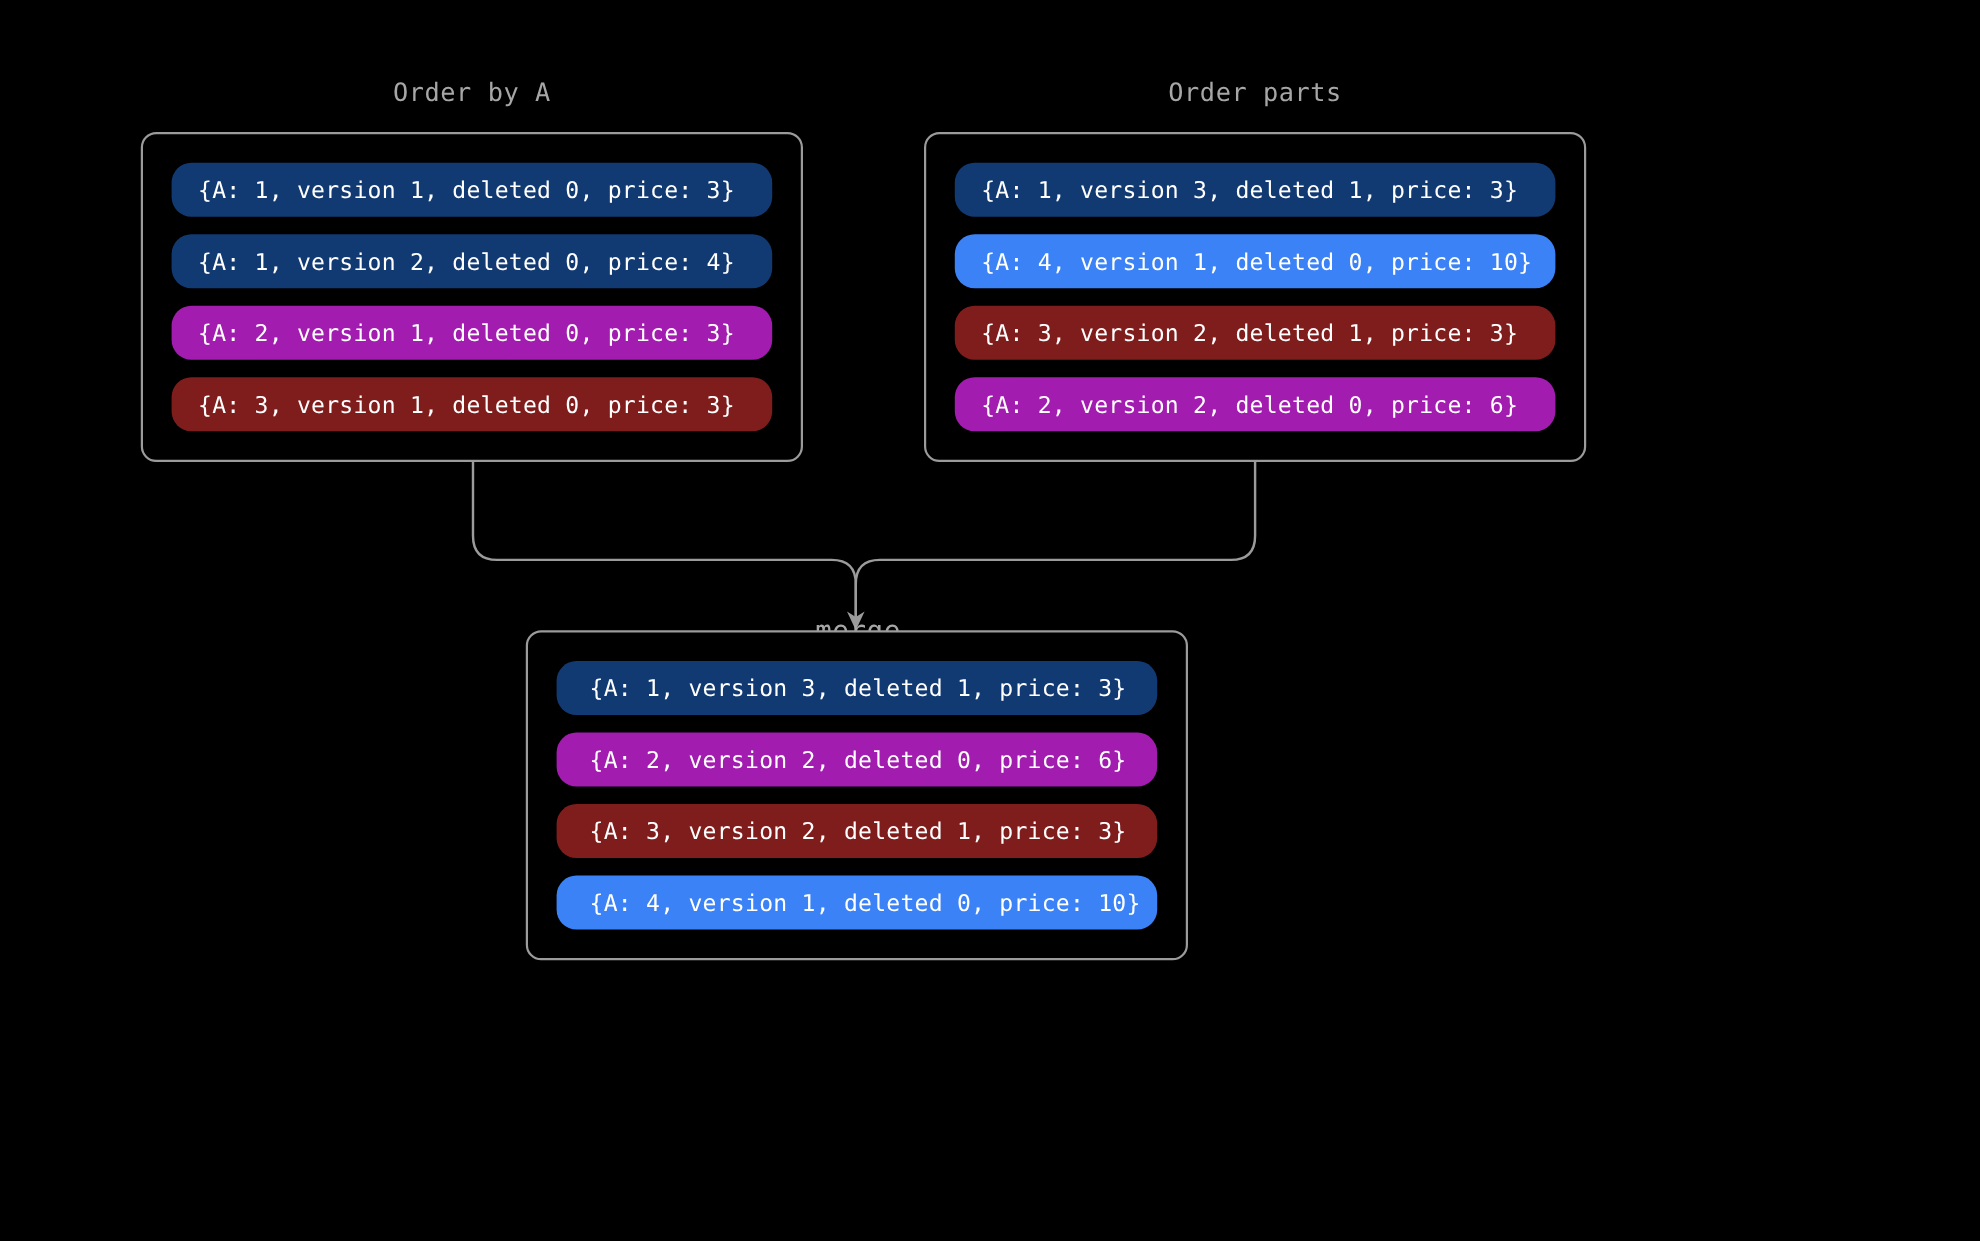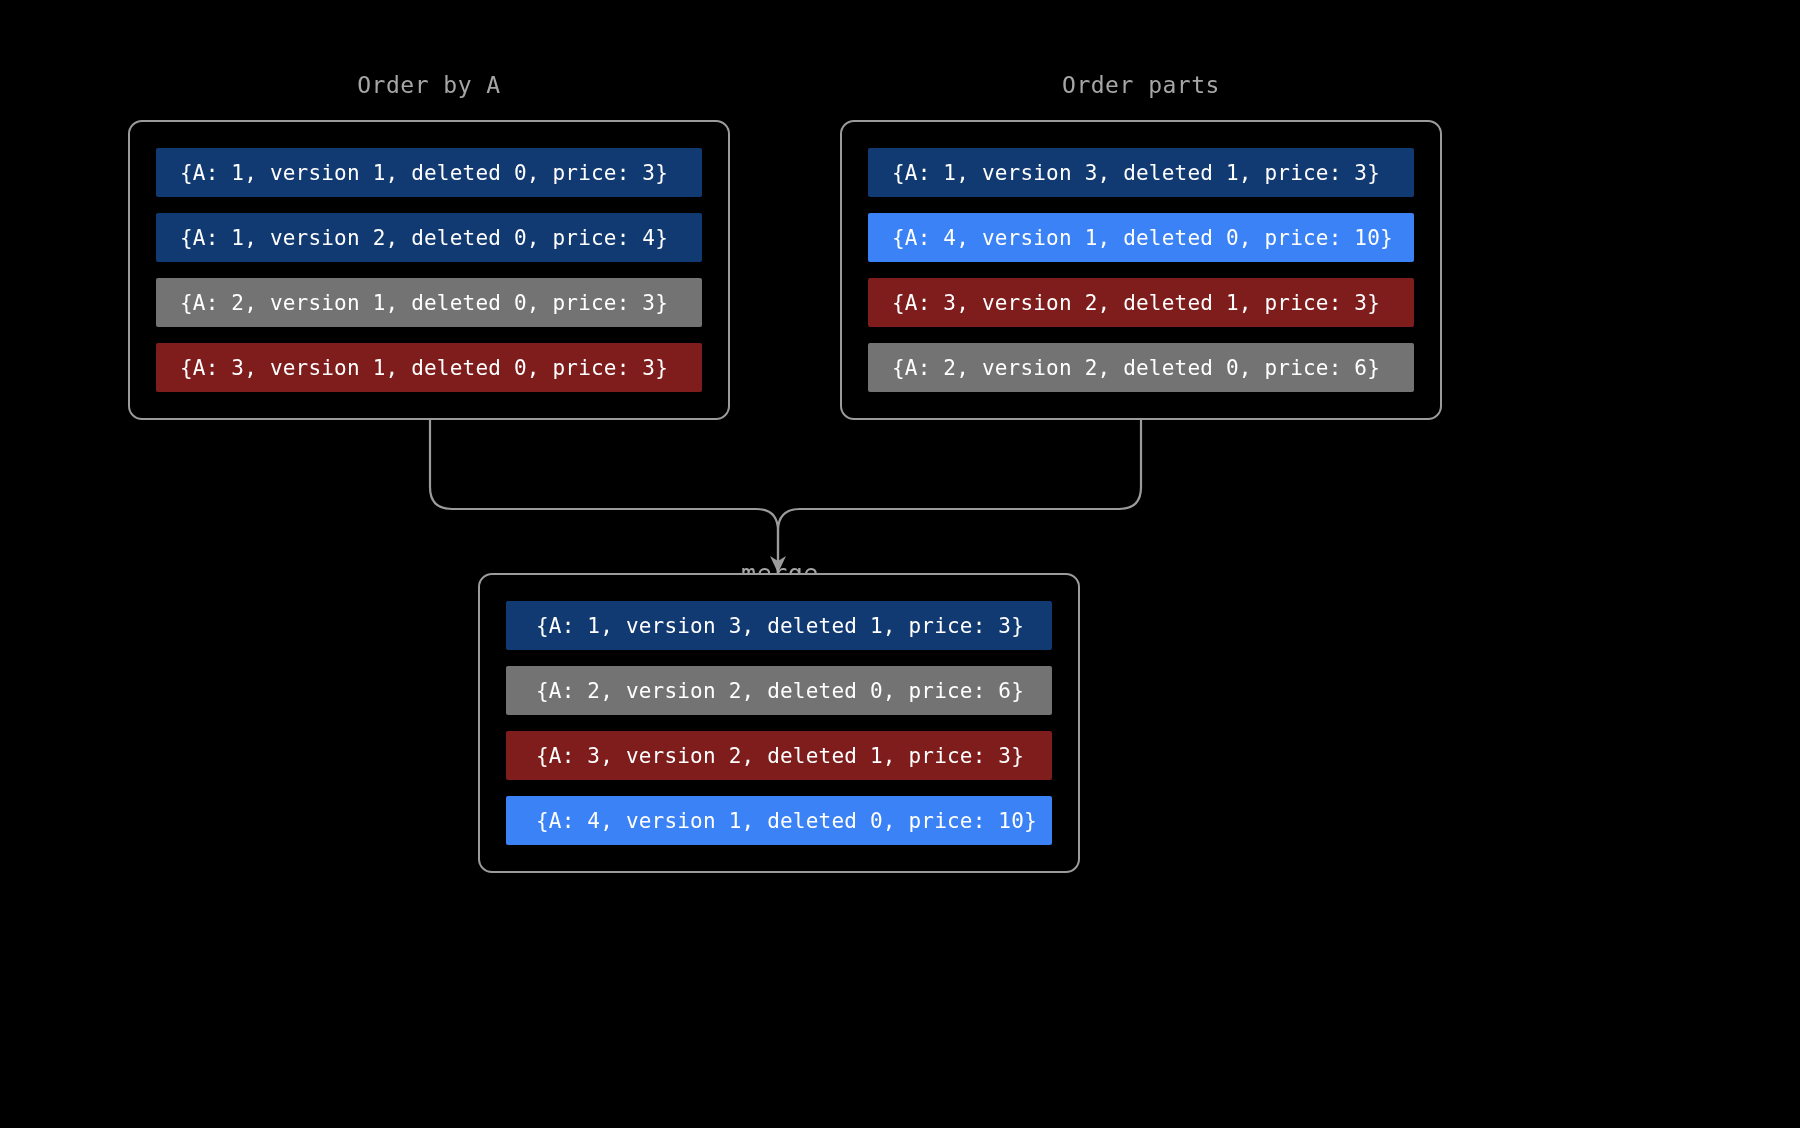--- a/index.html
+++ b/index.html
@@ -61,36 +61,36 @@
   }
   #panel-order  { left: 128px;  top: 120px; width: 602px; height: 300px; }
   #panel-parts  { left: 840px;  top: 120px; width: 602px; height: 300px; }
   #panel-merged { left: 478px;  top: 573px; width: 602px; height: 300px; }
 
   
   .row {
     box-sizing: border-box;
     width: 546px;
     height: 49px;
-    border-radius: 2px;
+    border-radius: 18px;
     display: flex;
     align-items: center;
     padding-left: 24px;
     color: #ffffff;
     font-size: 21px;
     letter-spacing: 0.2px;
     white-space: nowrap;
     font-family: "DejaVu Sans Mono", "Liberation Mono", monospace;
   }
   #panel-merged .row {
     width: 546px;
     padding-left: 30px;
   }
   .row.blue   { background: #123a72; }
-  .row.green  { background: #737373; }
+  .row.green  { background: #a21caf; }
   .row.red    { background: #7f1d1d; }
   .row.purple { background: #3b82f6; }
 
   
   #merge-label {
     position: absolute;
     left: 700px;
     top: 544px;
     width: 160px;
     text-align: center;

